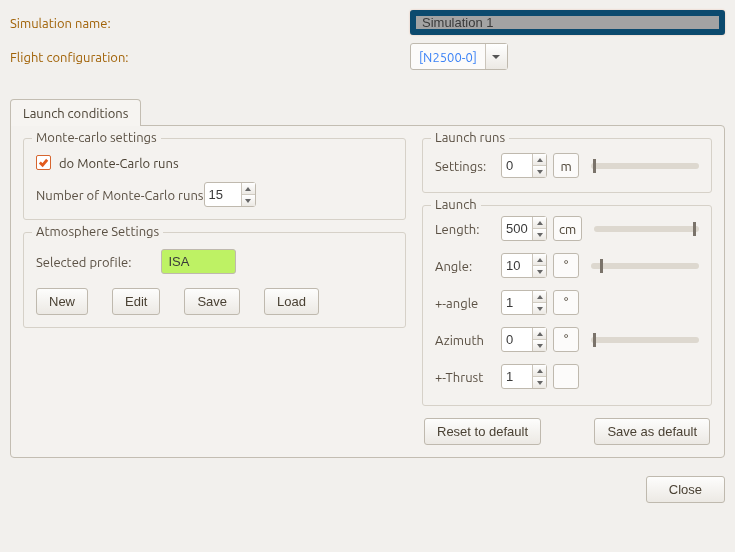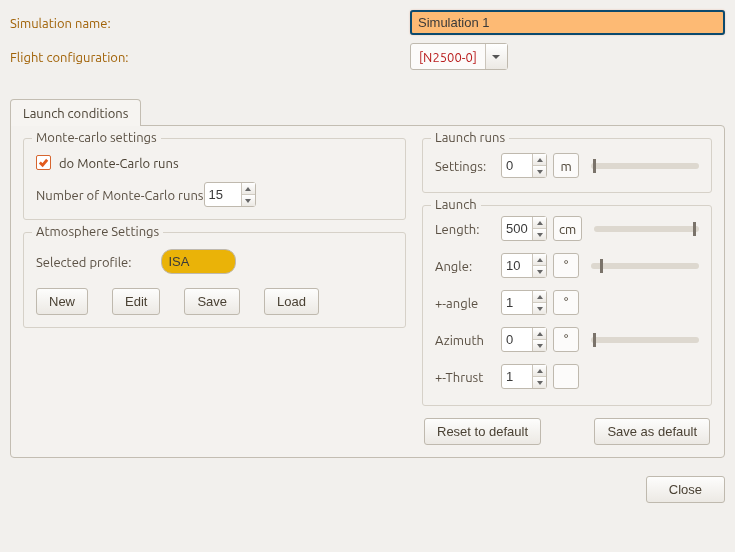--- a/index.html
+++ b/index.html
@@ -18,40 +18,40 @@
     align-items: center;
     margin-bottom: 8px;
   }
   .row-label {
     width: 400px;
     color: #a16207;
   }
   .wide-input {
     flex: 1;
     height: 25px;
-    border: 2px solid #0c4a6e;
+    border: 6px solid #0c4a6e;
     border-radius: 3px;
     padding: 0 6px;
     font-size: 13px;
-    background: #fdba74;
+    background: #a3a3a3;
     box-shadow: 0 0 2px rgba(224,119,70,0.4);
     outline: none;
     color: #3a3a3a;
   }
   .select-wrap {
     display: flex;
     align-items: center;
     border: 1px solid #bfb9ae;
     border-radius: 3px;
     background: #fcfbfa;
     height: 27px;
   }
   .select-wrap .sel-text {
     padding: 0 8px;
-    color: #b91c1c;
+    color: #3b82f6;
   }
   .select-wrap .sel-btn {
     width: 22px;
     height: 100%;
     border-left: 1px solid #cbc5bb;
     display: flex;
     align-items: center;
     justify-content: center;
     background: linear-gradient(#fff, #ece9e4);
     cursor: pointer;
@@ -147,22 +147,22 @@
     display: flex;
     align-items: center;
     justify-content: center;
     background: linear-gradient(#fff,#ece9e4);
     cursor: pointer;
   }
   .spin-btns > div:first-child { border-bottom: 1px solid #d0cbc1; }
   .spin-btns svg { width: 6px; height: 4px; fill: #666; }
   .textbox {
     border: 1px solid #bfb9ae;
-    border-radius: 11px;
-    background: #eab308;
+    border-radius: 3px;
+    background: #bef264;
     height: 25px;
     padding: 0 6px;
     font-size: 13px;
     width: 75px;
     color: #3a3a3a;
     outline: none;
   }
   .btn {
     border: 1px solid #bfb9ae;
     background: linear-gradient(#fdfdfc,#ece9e4);

